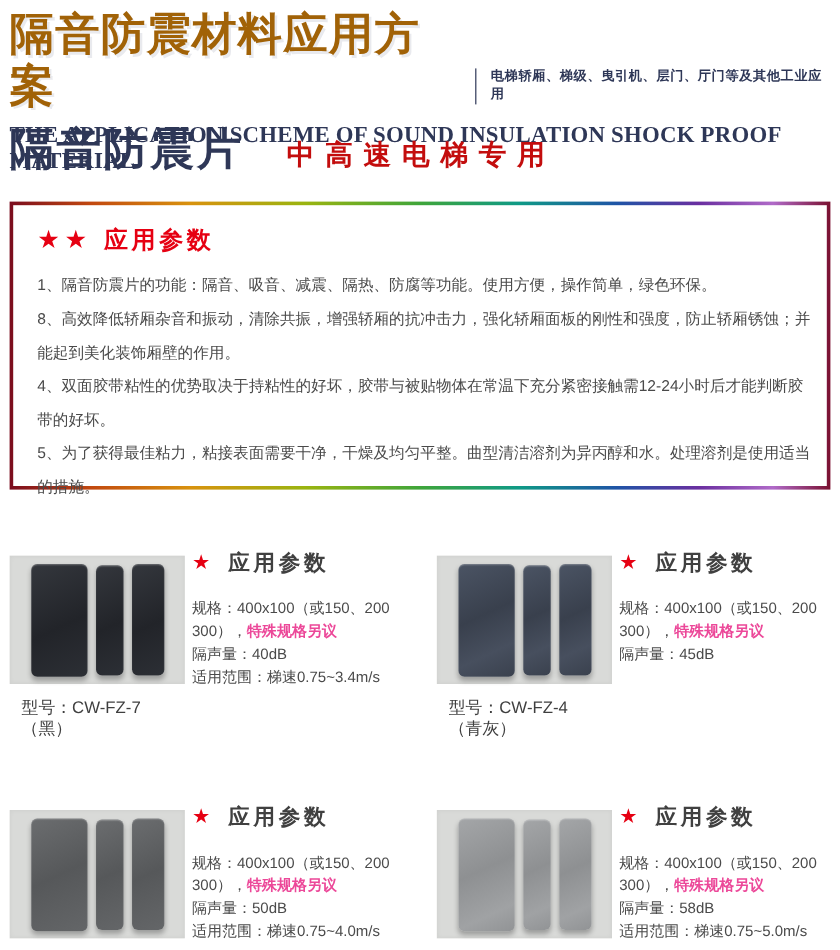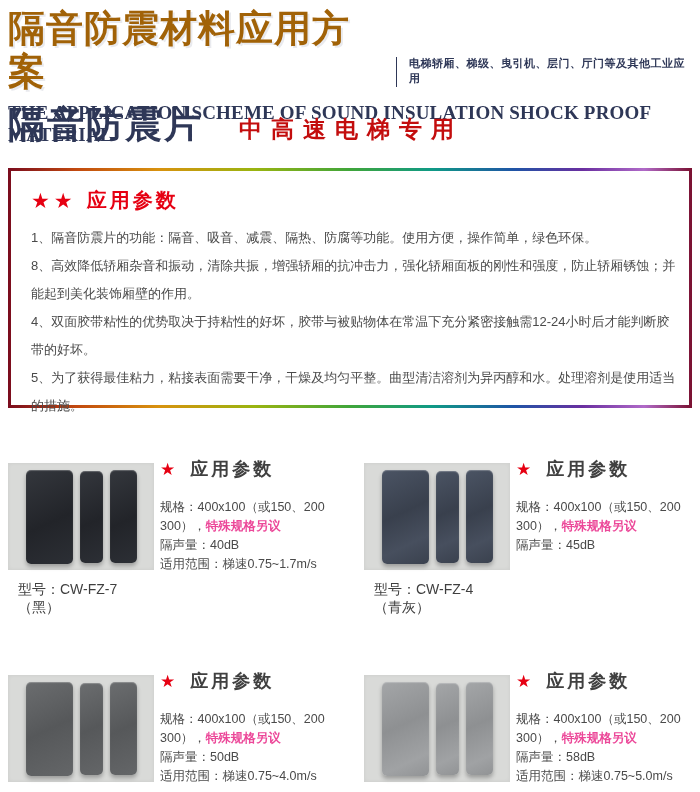--- a/index.html
+++ b/index.html
@@ -118,21 +118,21 @@
       </div>
       <div class="card-right">
         <div class="params-header">
           <span class="param-star">★</span>
           <span class="param-title">应用参数</span>
         </div>
         <div class="spec">
           <div>规格：400x100（或150、200</div>
           <div><span>300），</span><b>特殊规格另议</b></div>
           <div>隔声量：40dB</div>
-          <div>适用范围：梯速0.75~1.7m/s</div>
+          <div>适用范围：梯速0.75~3.4m/s</div>
         </div>
       </div>
     </div>
 
     <div class="card card-qh">
       <div class="card-left">
         <div class="image-box">
           <div class="swatch sw-a"></div>
           <div class="swatch sw-b"></div>
           <div class="swatch sw-c"></div>

